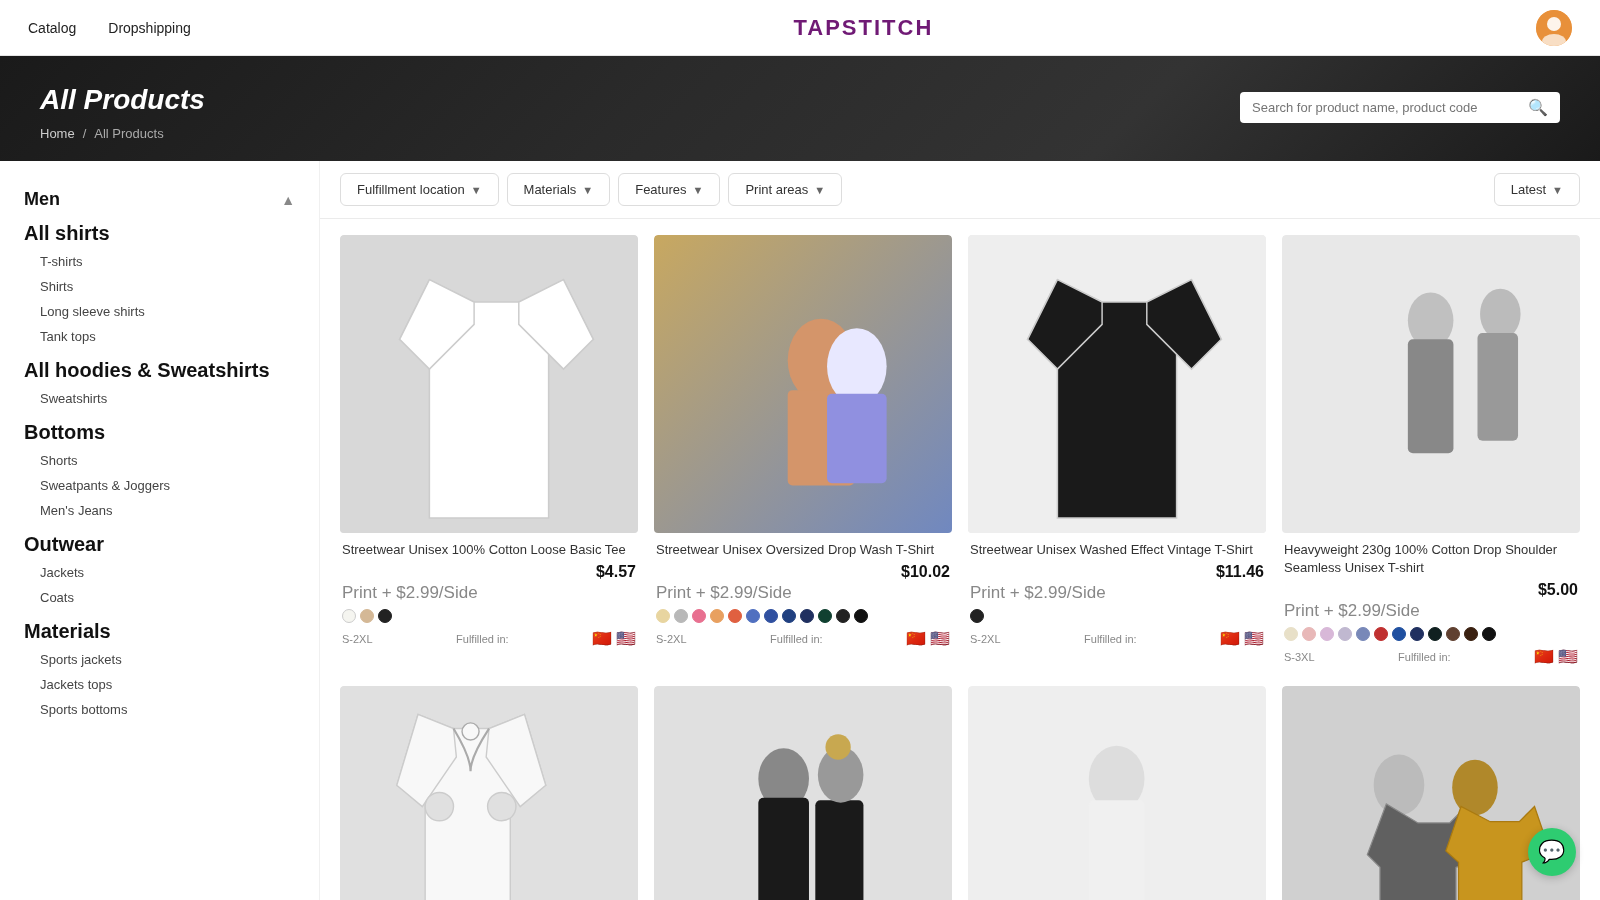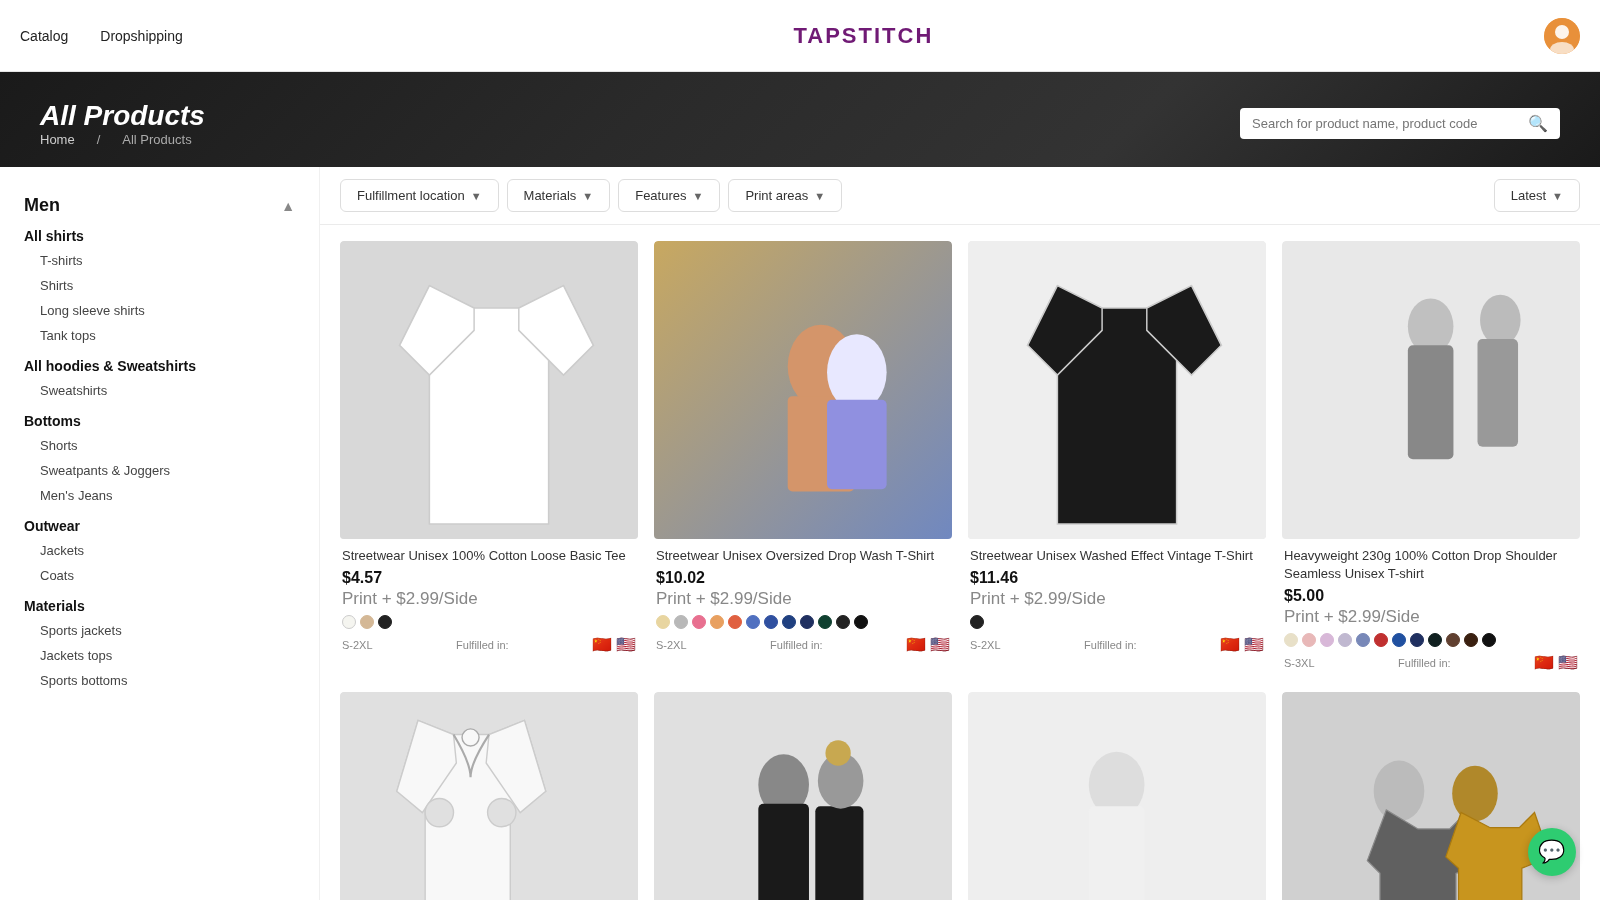--- a/index.html
+++ b/index.html
@@ -1,36 +1,36 @@
 <!DOCTYPE html>
 <html><head>
   <meta charset="utf-8">
   <style>
     * { margin: 0; padding: 0; box-sizing: border-box; }
     body { font-family: -apple-system, BlinkMacSystemFont, 'Segoe UI', sans-serif; font-size: 14px; color: #222; background: #fff; }
 
     
     .top-nav {
       display: flex; align-items: center; justify-content: space-between;
-      padding: 0 20px; height: 72px; border-bottom: 1px solid #e5e5e5; background: #fff;
+      padding: 0 28px; height: 56px; border-bottom: 1px solid #e5e5e5; background: #fff;
     }
     .top-nav-left { display: flex; gap: 32px; }
     .top-nav-left a { text-decoration: none; color: #222; font-size: 14px; font-weight: 400; }
     .top-nav-logo { font-size: 22px; font-weight: 800; letter-spacing: 2px; color: #701a75; }
     .top-nav-right { display: flex; align-items: center; gap: 16px; }
     .avatar { width: 36px; height: 36px; border-radius: 50%; background: #f0a050; display: flex; align-items: center; justify-content: center; overflow: hidden; }
 
     
     .hero-banner {
       background: linear-gradient(135deg, #1a1a1a 0%, #2a2a2a 40%, #333 70%, #1a1a1a 100%);
       padding: 28px 40px 20px 40px; position: relative; min-height: 80px;
       display: flex; align-items: flex-start; justify-content: space-between;
     }
     .hero-title { color: #fff; font-size: 28px; font-weight: 800; font-style: italic; }
-    .breadcrumb { display: flex; align-items: center; gap: 22px; color: #aaa; font-size: 13px; margin-top: 0; }
+    .breadcrumb { display: flex; align-items: center; gap: 8px; color: #aaa; font-size: 13px; margin-top: 10px; }
     .breadcrumb a { color: #ccc; text-decoration: none; }
     .breadcrumb span { color: #aaa; }
     .search-box {
       display: flex; align-items: center; background: #fff; border-radius: 4px;
       padding: 6px 12px; gap: 8px; min-width: 320px; margin-top: 8px;
     }
     .search-box input {
       border: none; outline: none; font-size: 13px; color: #555; flex: 1; background: transparent;
     }
     .search-icon { color: #888; font-size: 16px; }
@@ -39,21 +39,21 @@
     .main-layout { display: flex; min-height: calc(900px - 56px - 80px); }
 
     
     .sidebar { width: 320px; min-width: 320px; padding: 20px 24px; border-right: 1px solid #f0f0f0; }
     .sidebar-section-header {
       display: flex; align-items: center; justify-content: space-between;
       font-size: 18px; font-weight: 700; color: #111; margin-bottom: 12px; margin-top: 8px;
     }
     .sidebar-chevron { font-size: 14px; color: #888; }
     .sidebar-item { padding: 5px 0 5px 16px; font-size: 13px; color: #444; cursor: pointer; display: block; }
-    .sidebar-bold { font-weight: 700; font-size: 14px; color: #111; margin: 10px 0 4px 0; padding-left: 0; }
+    .sidebar-bold { font-weight: 700; font-size: 20px; color: #111; margin: 10px 0 4px 0; padding-left: 0; }
 
     
     .content { flex: 1; padding: 0; }
 
     
     .filter-bar {
       display: flex; align-items: center; padding: 12px 20px; border-bottom: 1px solid #ebebeb;
       gap: 8px; justify-content: space-between;
     }
     .filter-left { display: flex; align-items: center; gap: 8px; }
@@ -77,21 +77,21 @@
     .product-card { cursor: pointer; border-radius: 4px; overflow: hidden; background: #fff; }
     .product-image {
       width: 100%; aspect-ratio: 1 / 1; background: #e8e8e8; overflow: hidden;
       position: relative; border-radius: 4px;
     }
     .product-image-inner {
       width: 100%; height: 100%; display: flex; align-items: center; justify-content: center;
     }
     .product-info { padding: 8px 2px 4px 2px; }
     .product-name { font-size: 13px; color: #333; line-height: 1.4; margin-bottom: 4px; }
-    .product-price { font-size: 16px; font-weight: 700; color: #111; margin-bottom: 2px; }
+    .product-price { font-size: 16px; font-weight: 700; color: #111; margin-bottom: 2px; text-align: right; }
     .product-print { font-size: 17px; color: #888; margin-bottom: 6px; }
     .color-dots { display: flex; gap: 4px; flex-wrap: wrap; margin-bottom: 6px; }
     .color-dot { width: 14px; height: 14px; border-radius: 50%; border: 1px solid #ddd; }
     .product-meta { display: flex; align-items: center; justify-content: space-between; font-size: 11px; color: #888; }
     .flags { display: flex; gap: 4px; align-items: center; }
 
     
     .chat-btn {
       position: fixed; bottom: 24px; right: 24px; width: 48px; height: 48px;
       background: #2ecc71; border-radius: 50%; display: flex; align-items: center;

